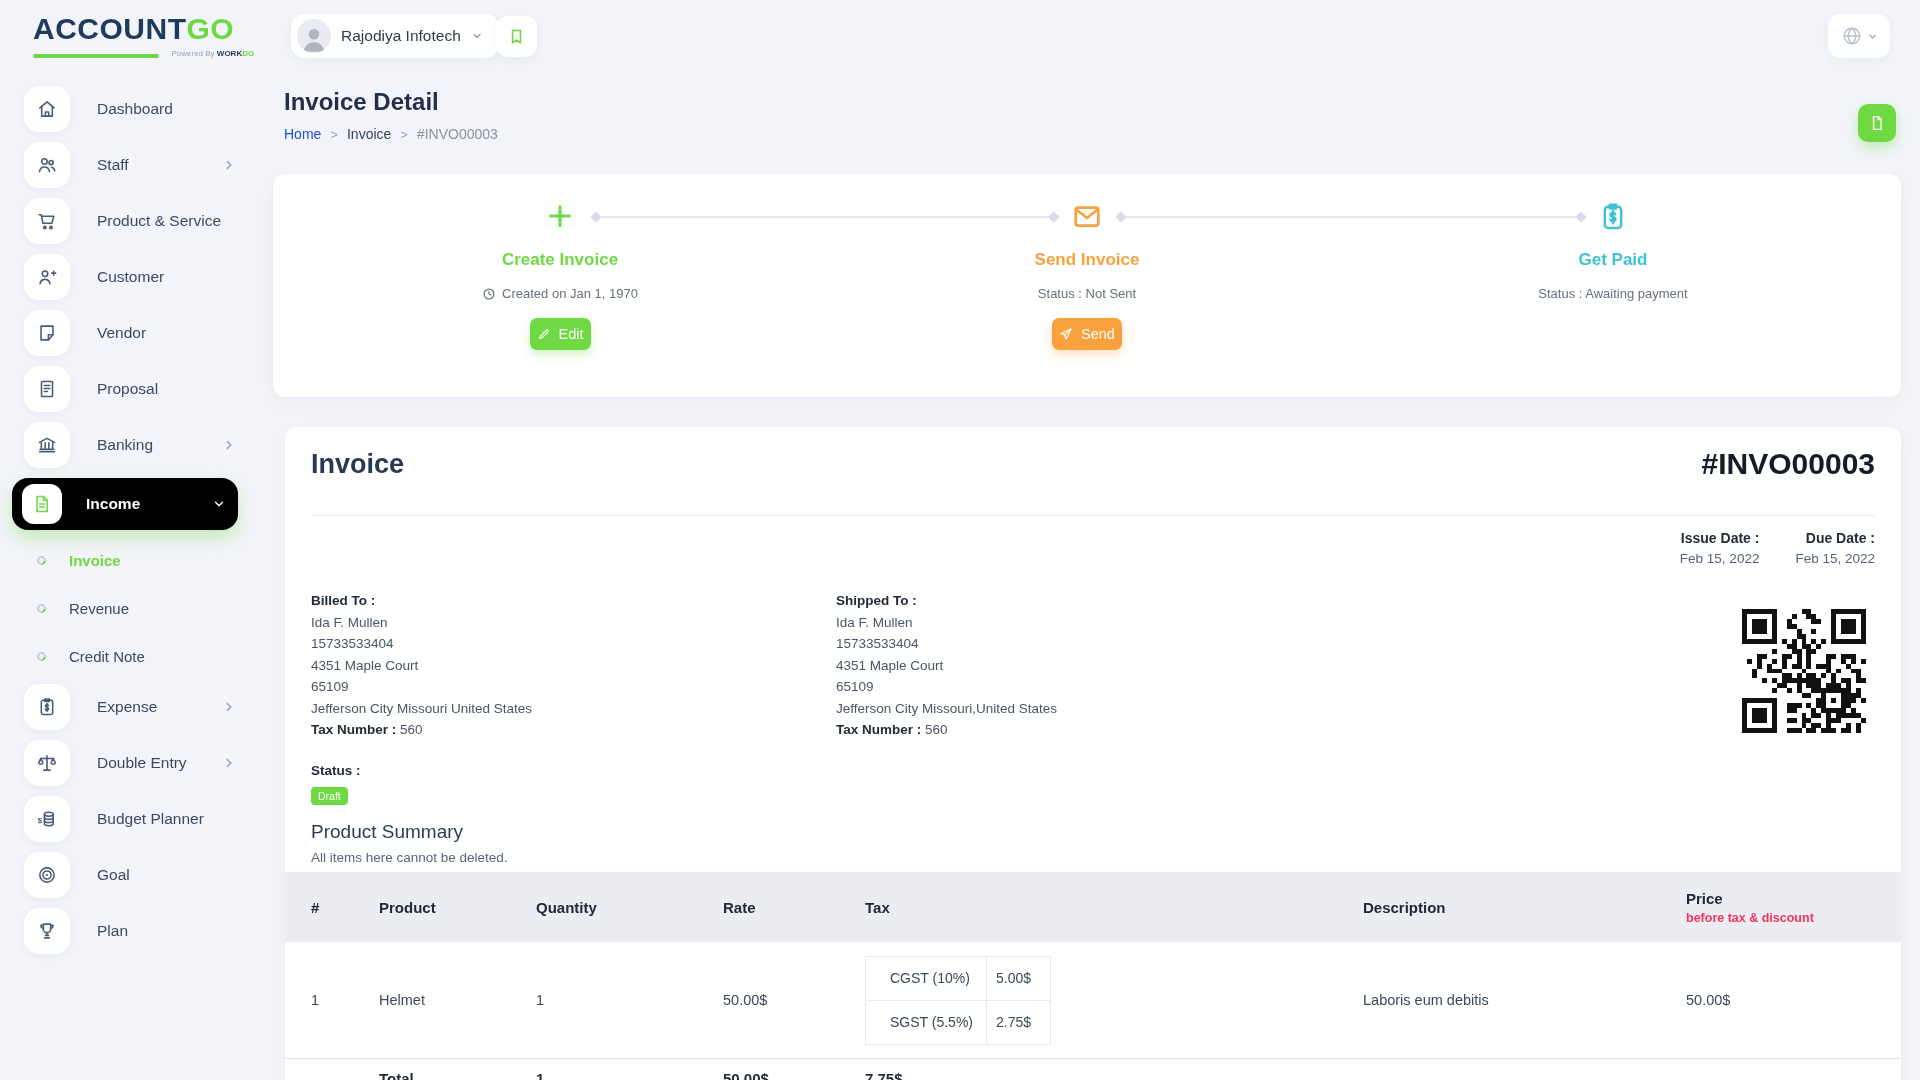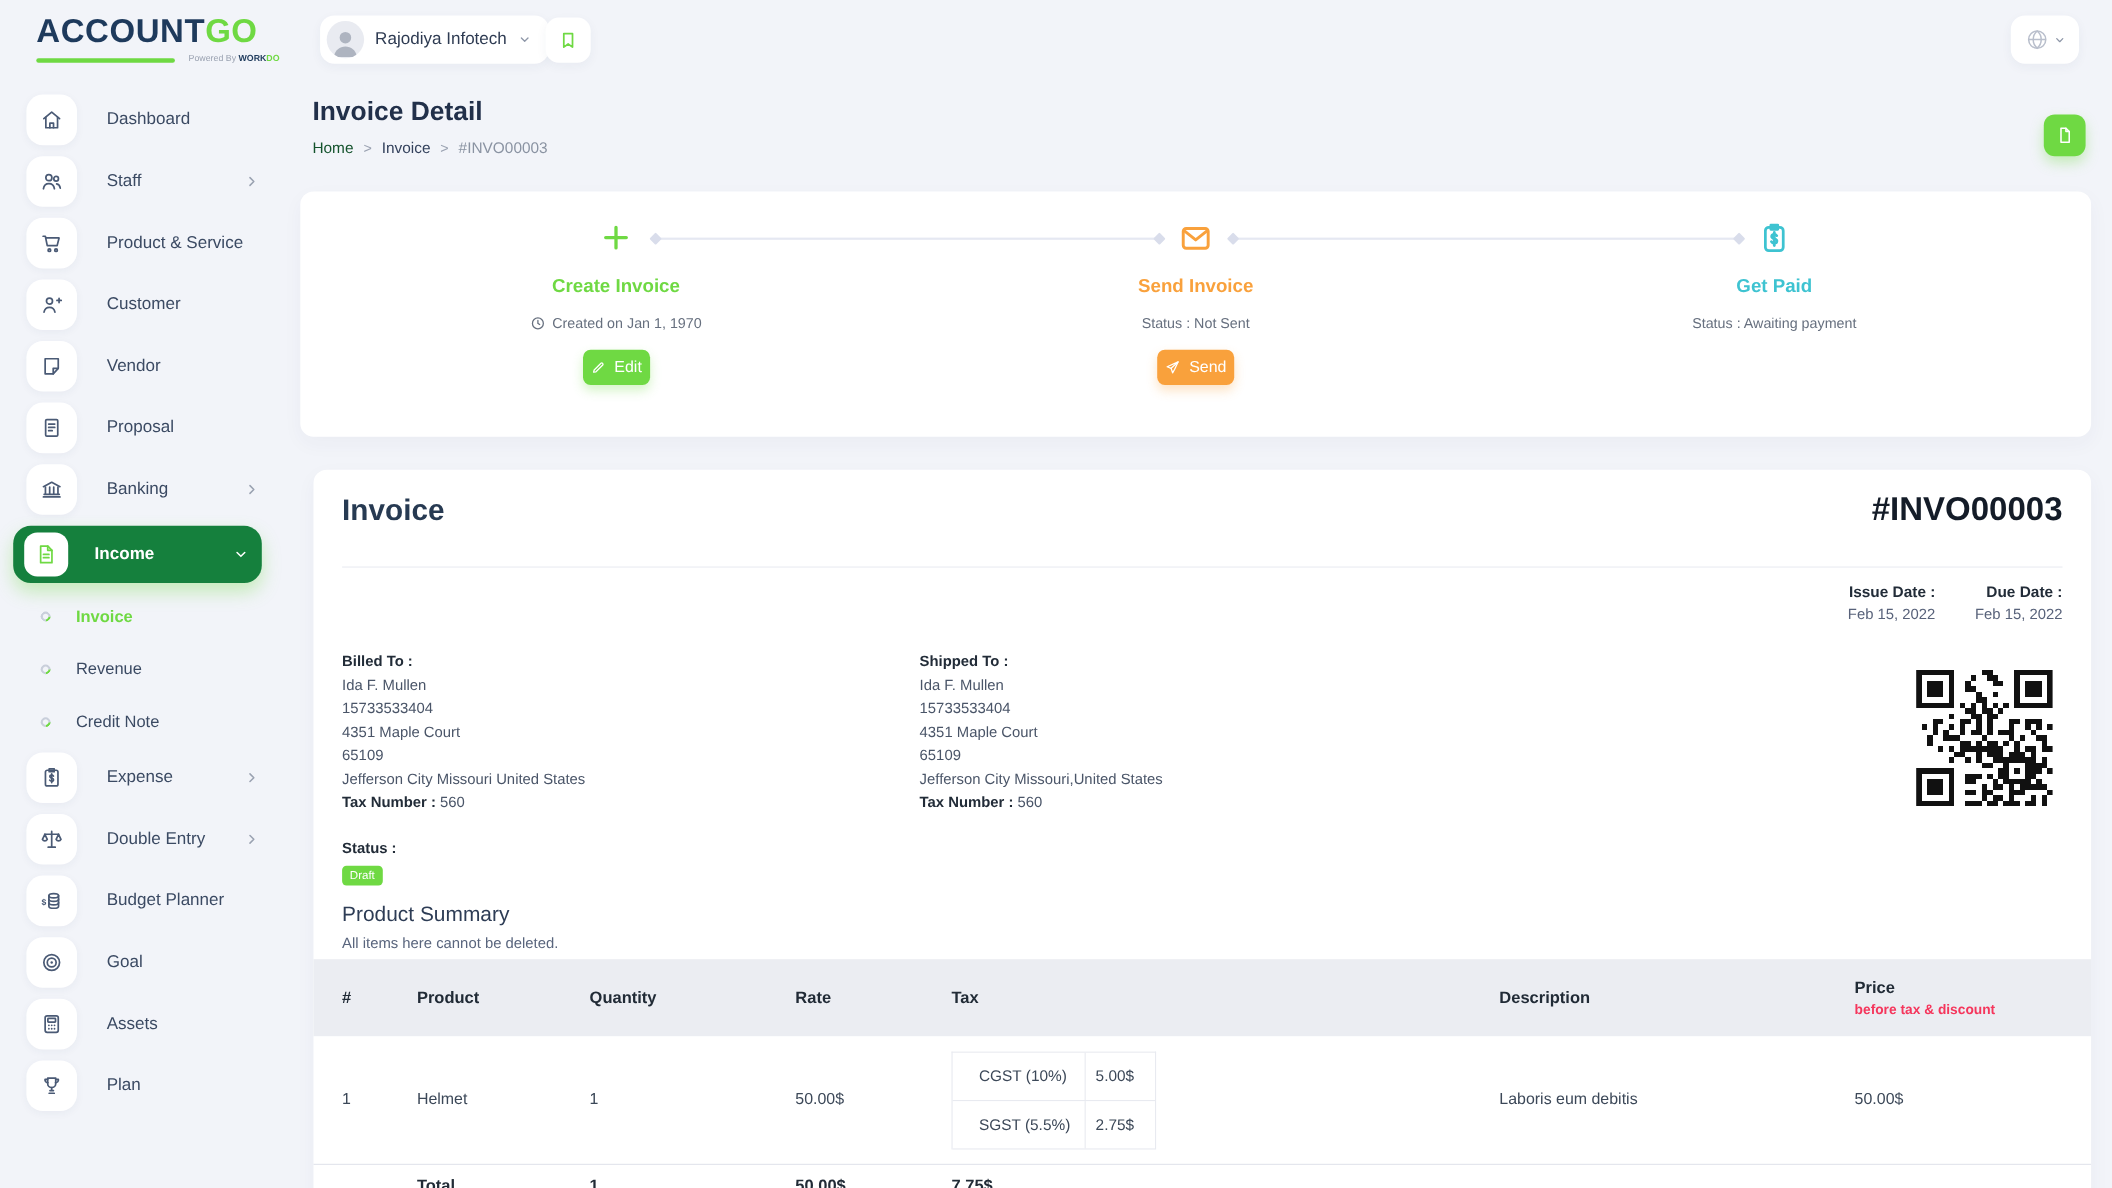--- a/index.html
+++ b/index.html
@@ -22,33 +22,33 @@
   .icon-btn-white { position:absolute; left:496px; top:16px; width:41px; height:41px; background:#fff; border-radius:12px; display:flex; align-items:center; justify-content:center; box-shadow:0 3px 10px rgba(40,50,90,.05); cursor:pointer; color:#6fd943; }
   .lang-pill { position:absolute; left:1828px; top:14px; width:62px; height:44px; background:#fff; border-radius:13px; display:flex; align-items:center; justify-content:center; gap:4px; box-shadow:0 3px 10px rgba(40,50,90,.05); cursor:pointer; color:#b9bfcc; }
 
   
   .sidebar { position:absolute; left:0; top:72px; width:252px; bottom:0; padding:14px 0 0 24px; }
   .s-item { height:46px; margin-bottom:10px; display:flex; align-items:center; position:relative; cursor:pointer; width:214px; }
   .s-icon { width:46px; height:46px; background:#fff; border-radius:15px; display:flex; align-items:center; justify-content:center; color:#4a5a75; box-shadow:0 2px 8px rgba(40,50,90,.05); flex:none; }
   .s-icon svg { width:22px; height:22px; }
   .s-label { margin-left:27px; font-size:15.5px; color:#3b4a63; white-space:nowrap; }
   .s-chevron { position:absolute; right:2px; color:#9aa2b1; width:14px; height:14px; }
-  .s-item.active { background:#15803d; border-radius:16px; margin-left:-12px; padding-left:10px; width:226px; height:52px; box-shadow:0 8px 16px rgba(111,217,67,.35); }
+  .s-item.active { background:#000000; border-radius:16px; margin-left:-12px; padding-left:10px; width:226px; height:52px; box-shadow:0 8px 16px rgba(111,217,67,.35); }
   .s-item.active .s-icon { width:40px; height:40px; border-radius:12px; color:#6fd943; box-shadow:none; }
   .s-item.active .s-label { color:#fff; font-weight:bold; margin-left:24px; }
   .s-item.active .s-chevron { color:#fff; right:12px; }
   .s-sub { height:40px; margin-bottom:8px; display:flex; align-items:center; padding-left:13px; cursor:pointer; }
   .s-bullet { width:9px; height:9px; border-radius:50%; border:2.5px solid #c9cfdb; border-bottom-color:#6fd943; transform:rotate(-45deg); flex:none; }
   .s-sub-label { margin-left:23px; font-size:15px; color:#3b4a63; }
   .s-sub.active .s-sub-label { color:#6fd943; font-weight:bold; }
 
   
   .page-title { position:absolute; left:284px; top:88px; font-size:24px; font-weight:700; color:#22304a; }
   .breadcrumb { position:absolute; left:284px; top:126px; font-size:14px; display:flex; align-items:center; gap:9px; }
-  .bc-home { color:#14532d; cursor:pointer; }
+  .bc-home { color:#1d4ed8; cursor:pointer; }
   .bc-sep { color:#9aa2b1; font-size:13px; }
   .bc-invoice { color:#33415c; cursor:pointer; }
   .bc-current { color:#8a93a2; }
   .doc-btn { position:absolute; left:1858px; top:104px; width:38px; height:38px; background:#6fd943; border-radius:10px; display:flex; align-items:center; justify-content:center; color:#fff; cursor:pointer; box-shadow:0 6px 12px rgba(111,217,67,.35); }
 
   
   .steps-card { position:absolute; left:273px; top:174px; width:1628px; height:223px; background:#fff; border-radius:12px; box-shadow:0 6px 18px rgba(46,60,110,.04); }
   .conn { position:absolute; top:42px; height:2px; background:#e5e8f2; }
   .conn:before,.conn:after { content:""; position:absolute; top:-3px; width:8px; height:8px; background:#d9ddeb; transform:rotate(45deg); border-radius:1px; }
   .conn:before { left:-3px; } .conn:after { right:-3px; }
@@ -287,35 +287,20 @@
     </div>
     <div class="s-item">
       <span class="s-icon">
         <svg fill="none" stroke="currentColor" stroke-width="1.7" stroke-linecap="round" stroke-linejoin="round" viewBox="0 0 24 24">
           <circle cx="12" cy="12" r="7.8"></circle>
           <circle cx="12" cy="12" r="4.4"></circle>
           <circle cx="12" cy="12" r="1.2" fill="currentColor" stroke="none"></circle>
         </svg>
       </span>
       <span class="s-label">Goal</span>
-    </div>
-    <div class="s-item">
-      <span class="s-icon">
-        <svg fill="none" stroke="currentColor" stroke-width="1.7" stroke-linecap="round" stroke-linejoin="round" viewBox="0 0 24 24">
-          <rect x="5.5" y="3.8" width="13" height="16.4" rx="2"></rect>
-          <rect x="8.2" y="6.4" width="7.6" height="3.6" rx=".6"></rect>
-          <circle cx="9.2" cy="13.2" r=".9" fill="currentColor" stroke="none"></circle>
-          <circle cx="12" cy="13.2" r=".9" fill="currentColor" stroke="none"></circle>
-          <circle cx="14.8" cy="13.2" r=".9" fill="currentColor" stroke="none"></circle>
-          <circle cx="9.2" cy="16.6" r=".9" fill="currentColor" stroke="none"></circle>
-          <circle cx="12" cy="16.6" r=".9" fill="currentColor" stroke="none"></circle>
-          <circle cx="14.8" cy="16.6" r=".9" fill="currentColor" stroke="none"></circle>
-        </svg>
-      </span>
-      <span class="s-label">Assets</span>
     </div>
     <div class="s-item">
       <span class="s-icon">
         <svg fill="none" stroke="currentColor" stroke-width="1.7" stroke-linecap="round" stroke-linejoin="round" viewBox="0 0 24 24">
           <path d="M8 4.5h8v5.3a4 4 0 0 1-8 0z"></path>
           <path d="M8 5.8H5.4a2.6 2.6 0 0 0 2.8 3.1M16 5.8h2.6a2.6 2.6 0 0 1-2.8 3.1"></path>
           <path d="M12 13.8v3M9.5 19.5h5M10.3 16.8h3.4"></path>
         </svg>
       </span>
       <span class="s-label">Plan</span>

